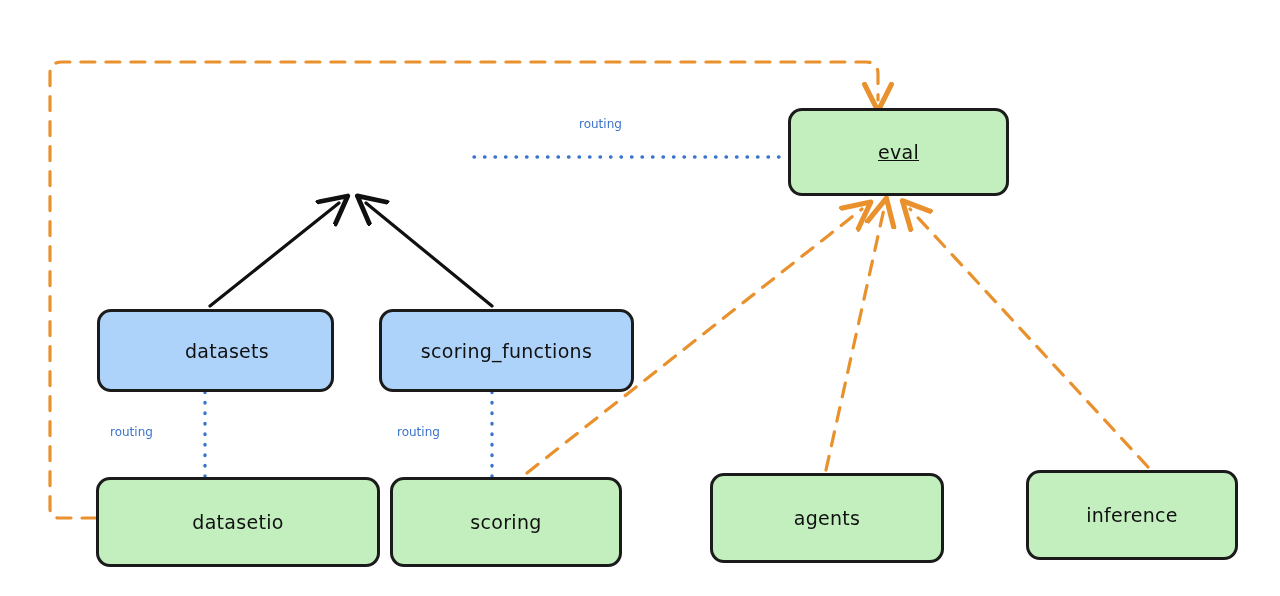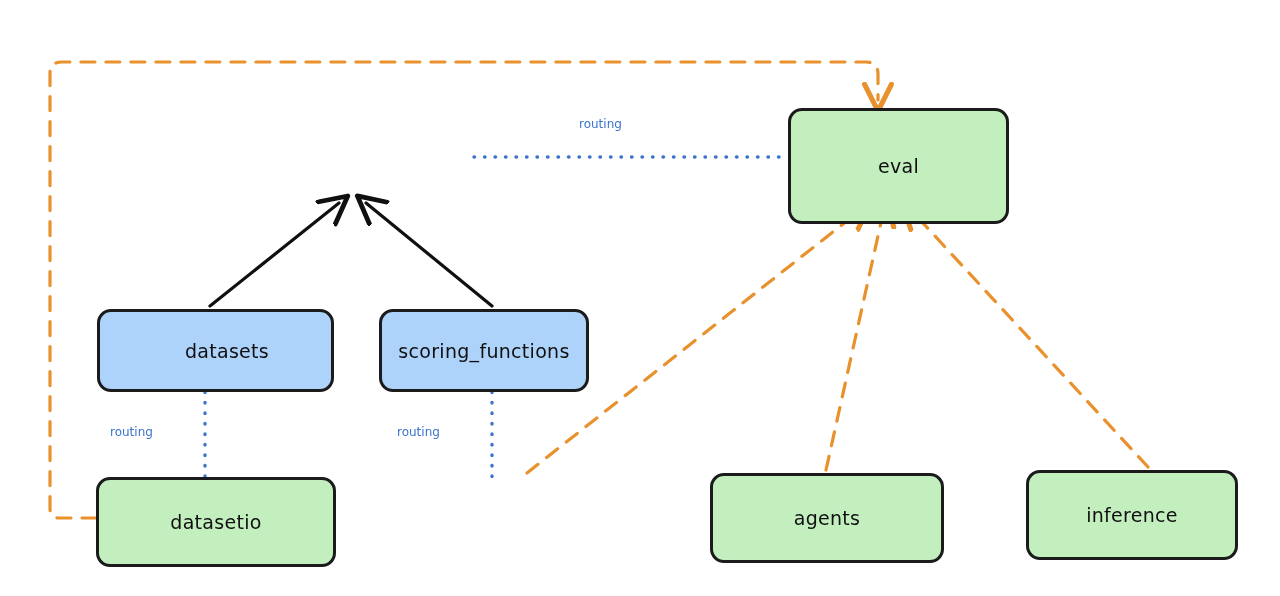--- a/index.html
+++ b/index.html
@@ -106,36 +106,39 @@
     <g>
       <path d="M 826 470 L 884 209" fill="none" stroke="#e8912d" stroke-width="3.2" stroke-linecap="round" stroke-dasharray="14 11" marker-end="url(#arrow-orange)"></path>
     </g>
 
     <g>
       <path d="M 1148 467 L 910 209" fill="none" stroke="#e8912d" stroke-width="3.2" stroke-linecap="round" stroke-dasharray="14 11" marker-end="url(#arrow-orange)"></path>
     </g>
   </svg>
 
 
-  <div class="node green" style="left:788px; top:108px; width:221px; height:116px;">
+  <div class="node green" style="left:788px; top:108px; width:221px; height:88px;text-decoration:underline;">
     <span class="node-label">eval</span>
   </div>
 
   <div class="node blue" style="left:97px; top:309px; width:237px; height:83px;padding-left:23px;">
     <span class="node-label">datasets</span>
   </div>
 
-  <div class="node blue" style="left:379px; top:309px; width:210px; height:83px;">
+  <div class="node blue" style="left:379px; top:309px; width:255px; height:83px;">
     <span class="node-label">scoring_functions</span>
   </div>
 
-  <div class="node green" style="left:96px; top:477px; width:240px; height:90px;">
+  <div class="node green" style="left:96px; top:477px; width:284px; height:90px;">
     <span class="node-label">datasetio</span>
   </div>
 
+  <div class="node green" style="left:390px; top:477px; width:232px; height:90px;">
+    <span class="node-label">scoring</span>
+  </div>
 
   <div class="node green" style="left:710px; top:473px; width:234px; height:90px;">
     <span class="node-label">agents</span>
   </div>
 
   <div class="node green" style="left:1026px; top:470px; width:212px; height:90px;">
     <span class="node-label">inference</span>
   </div>
 
   <div class="edge-label" style="left:579px; top:117px;">routing</div>

